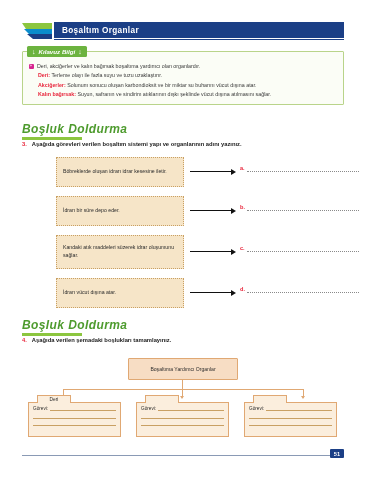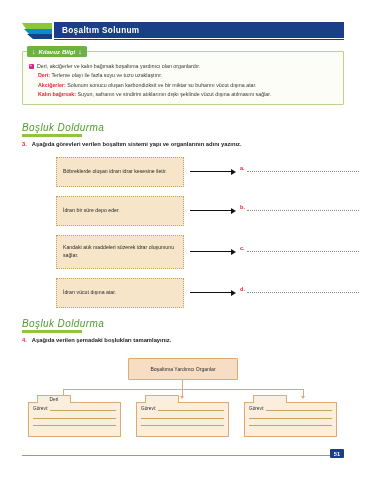--- a/index.html
+++ b/index.html
@@ -51,21 +51,21 @@
     content: "»"; position: absolute; left: 0.6px; top: -1.3px;
     color: #fff; font-size: 4.4px; line-height: 6px;
   }
   .iline.sub { padding-left: 9px; }
   .term { color: #e8253b; font-weight: bold; }
   .term.alt { color: #e8253b; font-weight: bold; }
 
   
   .sect { position: absolute; left: 22px; }
   .sect-title {
-    color: #4e9b2e; font-size: 10px; font-weight: normal; font-style: italic;
+    color: #4e9b2e; font-size: 12px; font-weight: bold; font-style: italic;
     letter-spacing: .4px; white-space: nowrap;
   }
   .sect-underline { margin-top: 1px; width: 60px; height: 3px; background: #8cc63f; }
 
   
   .q { position: absolute; left: 22px; display: flex; gap: 5px; align-items: baseline; }
   .q-num { color: #e8253b; font-size: 5.8px; font-weight: bold; flex: none; }
   .q-text { color: #222; font-size: 5.8px; font-weight: bold; white-space: nowrap; }
 
   
@@ -131,21 +131,21 @@
 
 <div class="page">
 
   <div class="header">
     <svg class="hdr-flag" viewBox="0 0 34 21">
       <polygon points="0,3 30,3 30,9 4,9" fill="#8cc63f"></polygon>
       <polygon points="2,9 30,9 30,14 7,14" fill="#0a8ccc"></polygon>
       <polygon points="5,14 30,14 30,19 11,19" fill="#1b3f86"></polygon>
     </svg>
     <div class="hdr-bar">
-      <span class="hdr-title">Boşaltım Solunum</span>
+      <span class="hdr-title">Boşaltım Organlar</span>
     </div>
     <div class="hdr-rule"></div>
   </div>
 
   <div class="info-box">
     <div class="info-tab">
       <span class="arw">↓</span>
       <span class="info-tab-label">Kılavuz Bilgi</span>
       <span class="arw">↓</span>
     </div>

